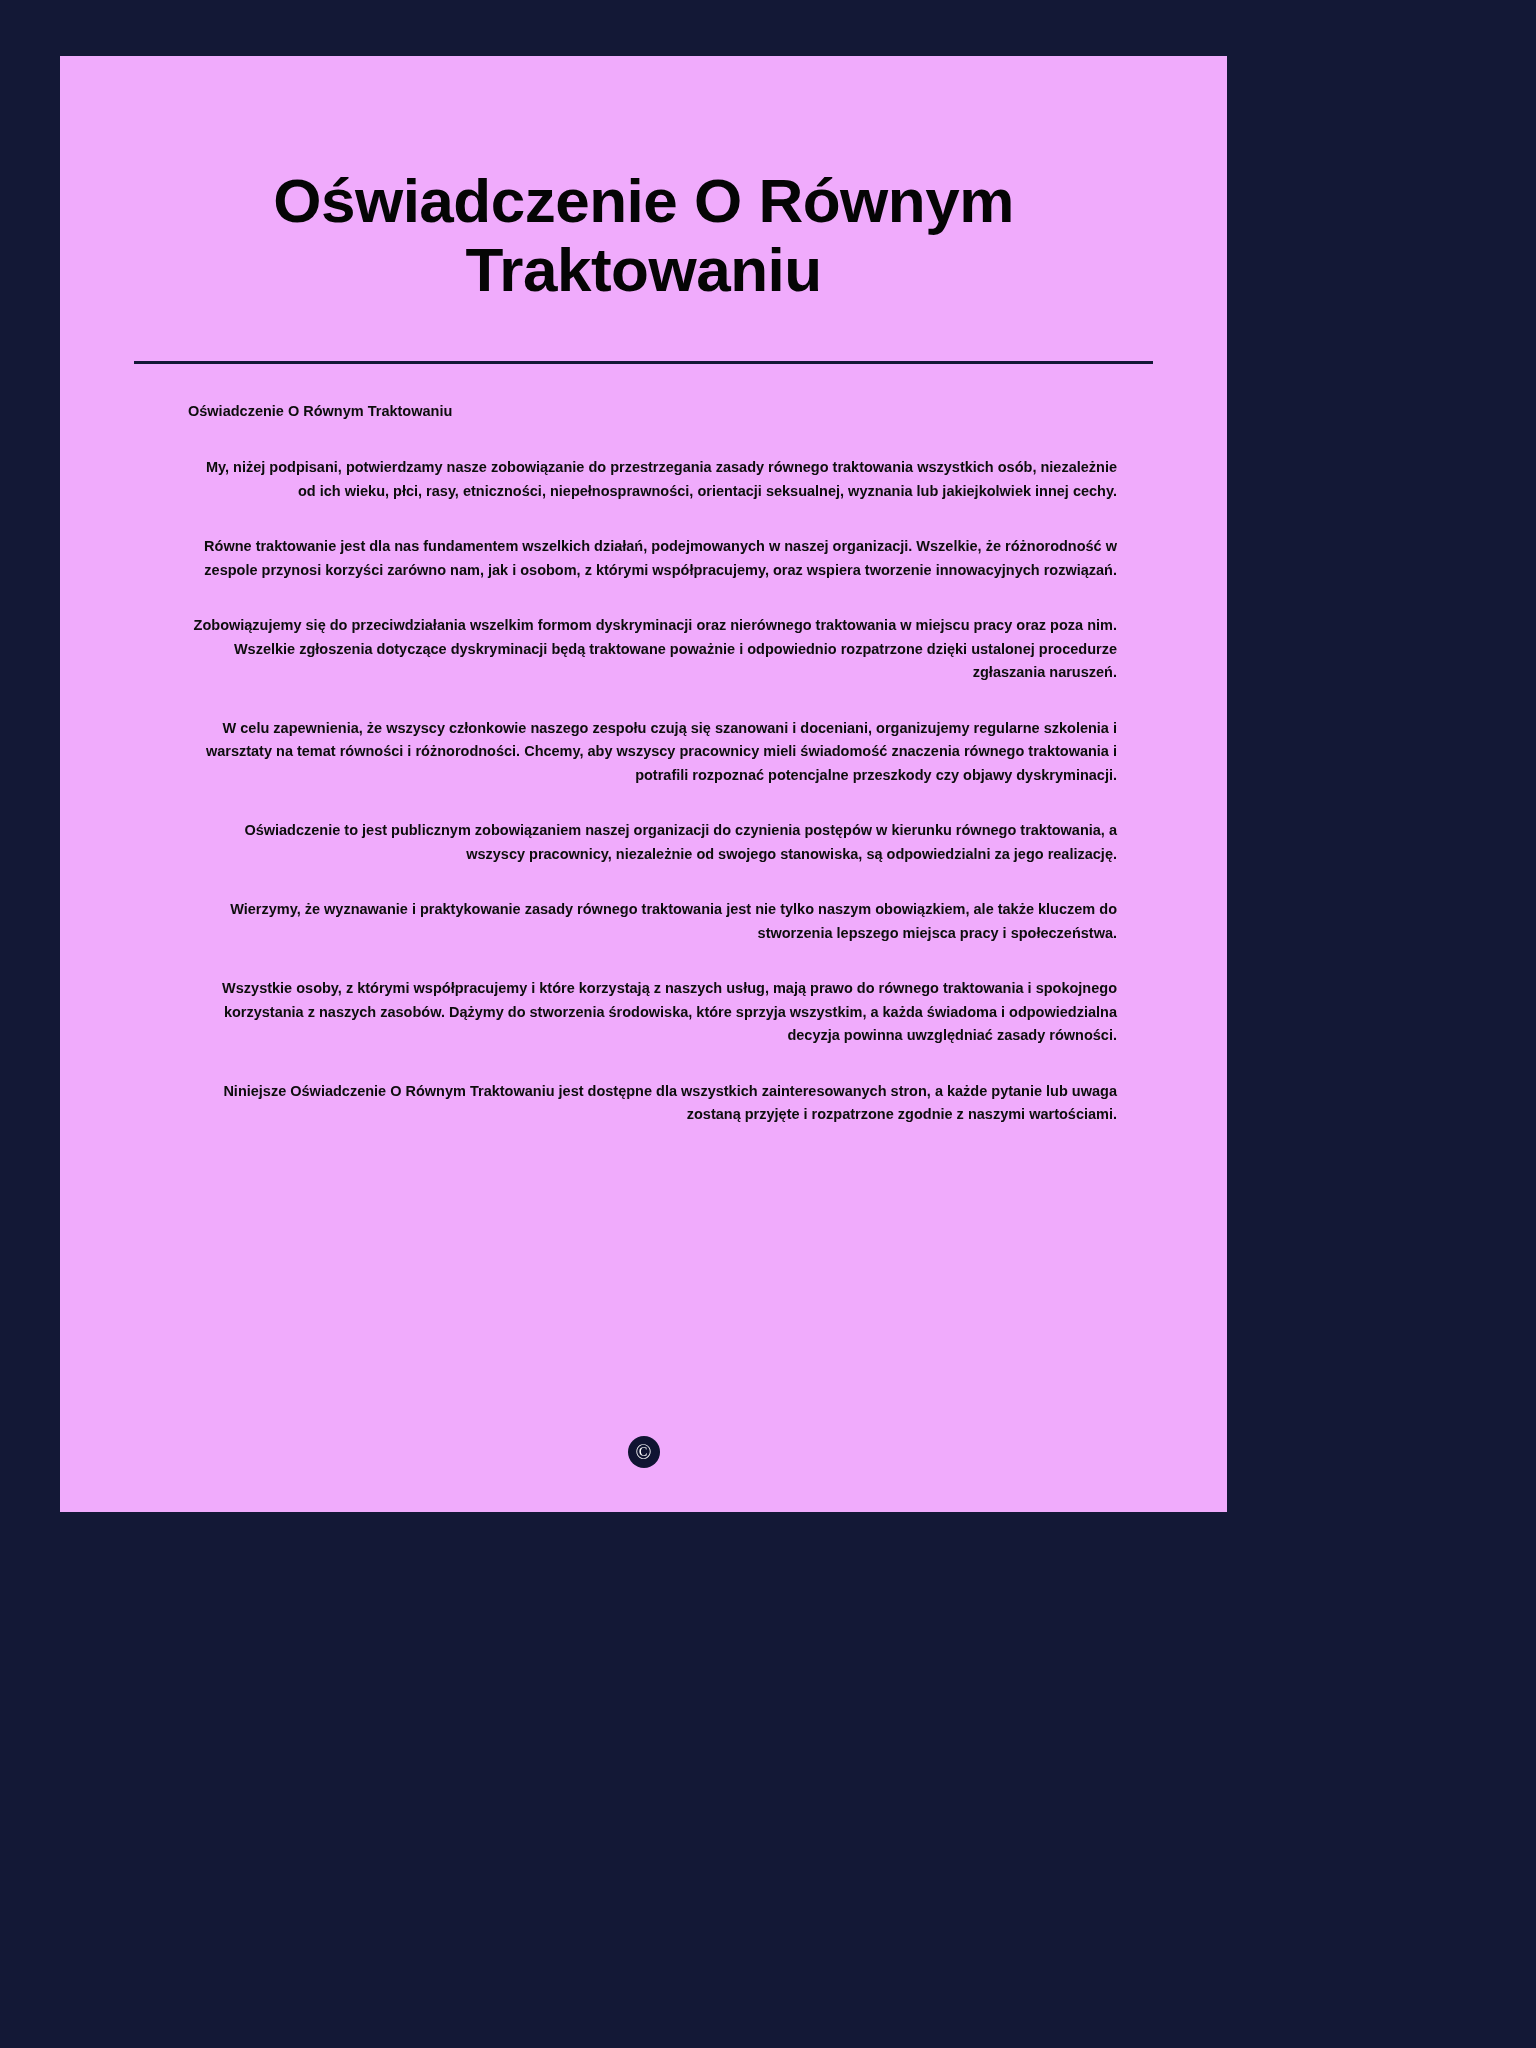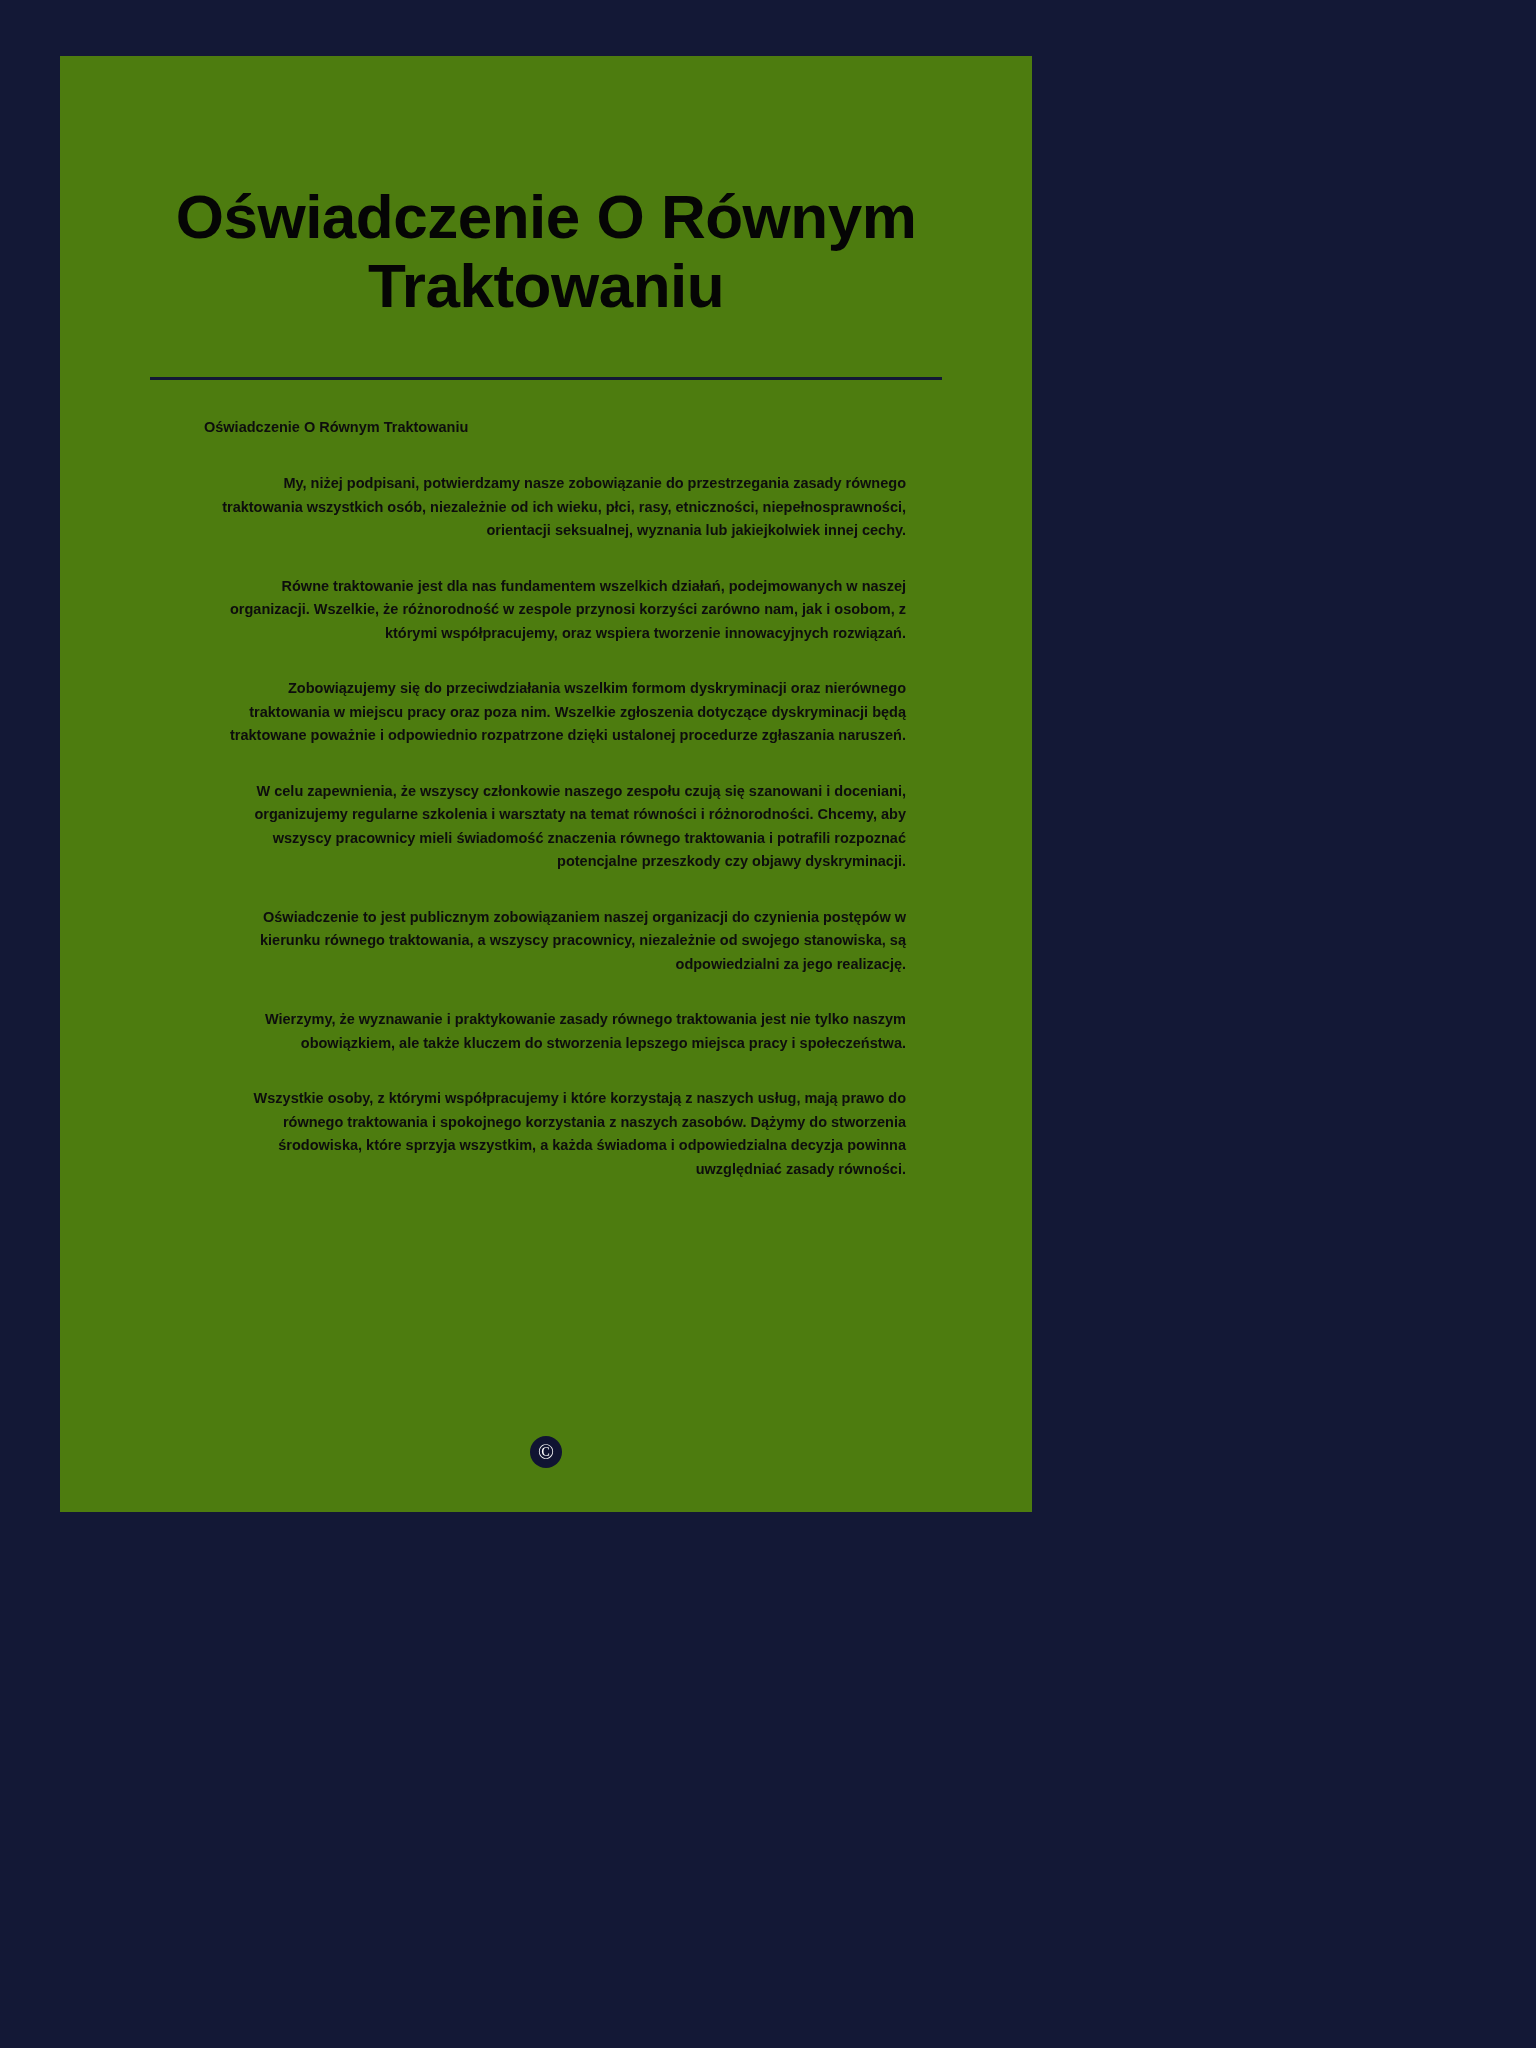--- a/index.html
+++ b/index.html
@@ -12,24 +12,24 @@
     height: 2048px;
     background: #131836;
     font-family: "Liberation Sans", sans-serif;
     overflow: hidden;
   }
 
   .page {
     position: absolute;
     left: 60px;
     top: 56px;
-    width: 972px;
+    width: 1167px;
     height: 1456px;
-    background: #4d7c0f;
-    padding: 16px;
+    background: #f0abfc;
+    padding: 0;
   }
 
   .title-block {
     padding: 110px 56px 0 56px;
   }
 
   .doc-title {
     margin: 0;
     font-size: 62px;
     line-height: 1.12;
@@ -102,19 +102,20 @@
 
   <div class="body-block">
     <p class="subtitle">Oświadczenie O Równym Traktowaniu</p>
     <p class="para">My, niżej podpisani, potwierdzamy nasze zobowiązanie do przestrzegania zasady równego traktowania wszystkich osób, niezależnie od ich wieku, płci, rasy, etniczności, niepełnosprawności, orientacji seksualnej, wyznania lub jakiejkolwiek innej cechy.</p>
     <p class="para">Równe traktowanie jest dla nas fundamentem wszelkich działań, podejmowanych w naszej organizacji. Wszelkie, że różnorodność w zespole przynosi korzyści zarówno nam, jak i osobom, z którymi współpracujemy, oraz wspiera tworzenie innowacyjnych rozwiązań.</p>
     <p class="para">Zobowiązujemy się do przeciwdziałania wszelkim formom dyskryminacji oraz nierównego traktowania w miejscu pracy oraz poza nim. Wszelkie zgłoszenia dotyczące dyskryminacji będą traktowane poważnie i odpowiednio rozpatrzone dzięki ustalonej procedurze zgłaszania naruszeń.</p>
     <p class="para">W celu zapewnienia, że wszyscy członkowie naszego zespołu czują się szanowani i doceniani, organizujemy regularne szkolenia i warsztaty na temat równości i różnorodności. Chcemy, aby wszyscy pracownicy mieli świadomość znaczenia równego traktowania i potrafili rozpoznać potencjalne przeszkody czy objawy dyskryminacji.</p>
     <p class="para">Oświadczenie to jest publicznym zobowiązaniem naszej organizacji do czynienia postępów w kierunku równego traktowania, a wszyscy pracownicy, niezależnie od swojego stanowiska, są odpowiedzialni za jego realizację.</p>
     <p class="para">Wierzymy, że wyznawanie i praktykowanie zasady równego traktowania jest nie tylko naszym obowiązkiem, ale także kluczem do stworzenia lepszego miejsca pracy i społeczeństwa.</p>
     <p class="para">Wszystkie osoby, z którymi współpracujemy i które korzystają z naszych usług, mają prawo do równego traktowania i spokojnego korzystania z naszych zasobów. Dążymy do stworzenia środowiska, które sprzyja wszystkim, a każda świadoma i odpowiedzialna decyzja powinna uwzględniać zasady równości.</p>
+    <p class="para">Niniejsze Oświadczenie O Równym Traktowaniu jest dostępne dla wszystkich zainteresowanych stron, a każde pytanie lub uwaga zostaną przyjęte i rozpatrzone zgodnie z naszymi wartościami.</p>
   </div>
 
   <div class="footer">
     <div class="copyright-badge">©</div>
   </div>
 
 </div>
 
 </body></html>

